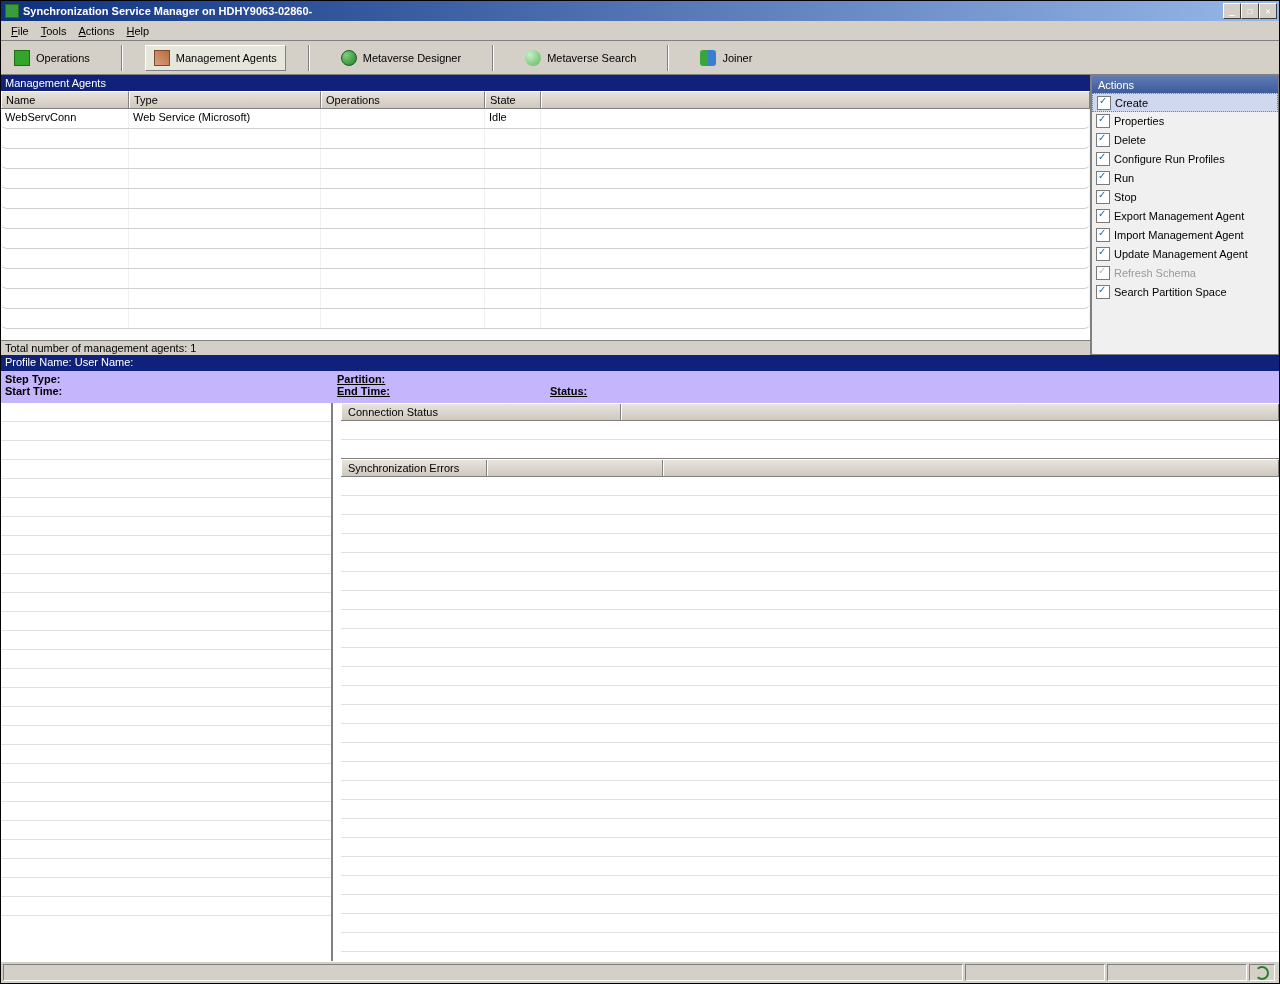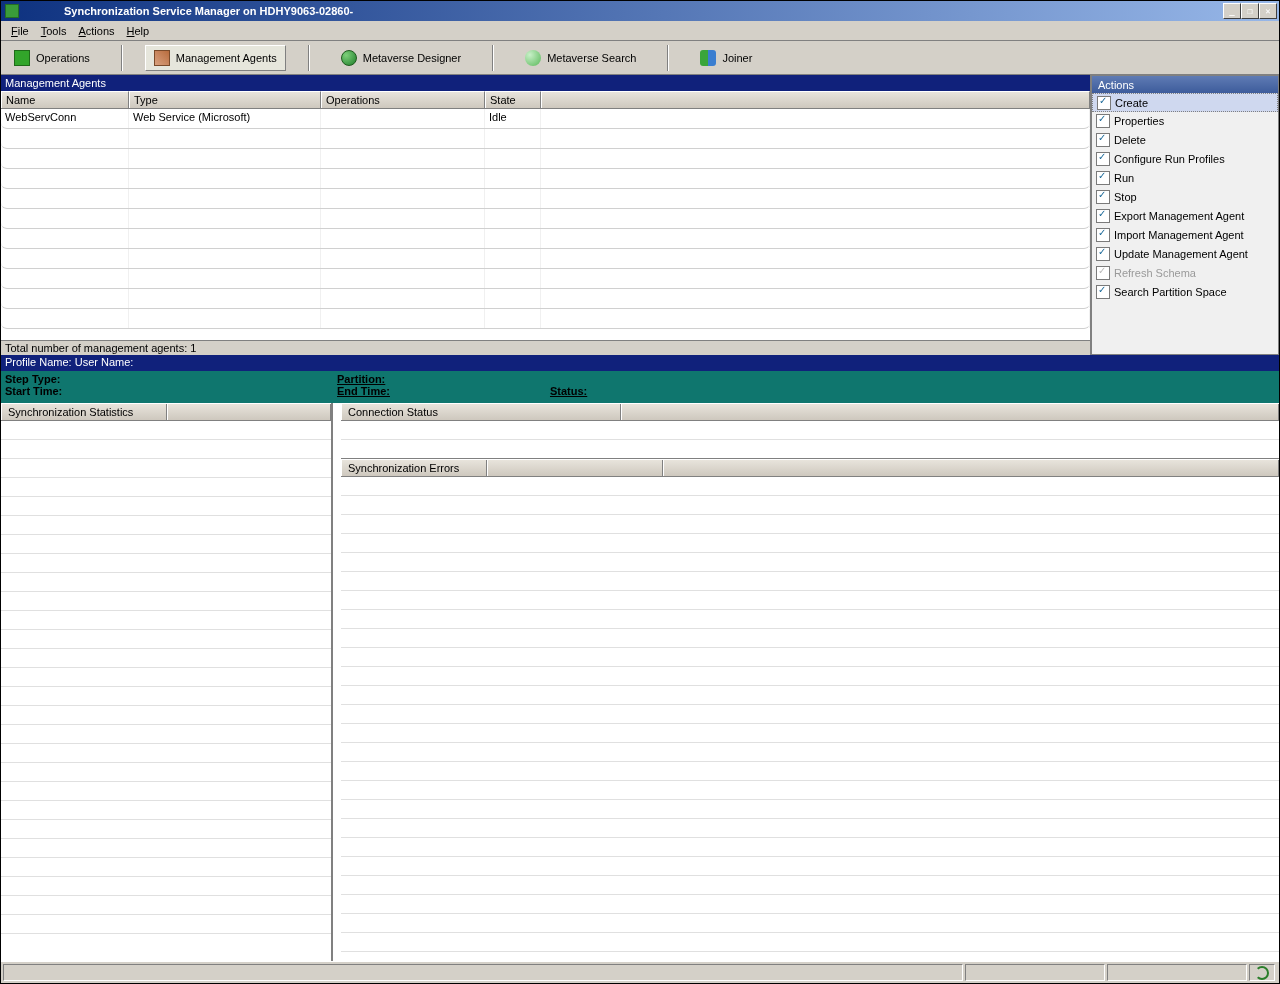--- a/index.html
+++ b/index.html
@@ -1,21 +1,21 @@
 <!DOCTYPE html>
 <html><head>
 <meta charset="utf-8">
 <style>
   * { box-sizing: border-box; margin: 0; padding: 0; }
   html, body { width: 1280px; height: 984px; overflow: hidden; font-family: Tahoma, Arial, sans-serif; font-size: 11px; background: #fff; }
   
   
   .titlebar { height: 20px; background: linear-gradient(to right, #0e3280, #97b7e8); display: flex; align-items: center; color: #fff; padding: 0 2px 0 4px; font-weight: bold; }
   .titlebar-icon { width: 14px; height: 14px; margin-right: 4px; background:#3a9c3a; border:1px solid #256e25; display:inline-block; }
-  .titlebar-text { flex: 1; white-space: nowrap; overflow: hidden; margin-left: 41px; }
+  .titlebar-text { flex: 1; white-space: nowrap; overflow: hidden; }
   .win-btns { display: flex; gap: 0; }
   .win-btn { width: 18px; height: 16px; background: #d4d0c8; border: 1px solid #fff; border-right-color:#404040; border-bottom-color:#404040; display: flex; align-items: center; justify-content: center; font-size: 9px; font-family: monospace; cursor: default; }
   
   
   .menubar { height: 20px; background: #d4d0c8; display: flex; align-items: center; padding: 0 4px; border-bottom: 1px solid #808080; }
   .menu-item { padding: 2px 6px; cursor: default; }
   .menu-item u { text-decoration: underline; }
   
   
   .toolbar { height: 34px; background: #d4d0c8; display: flex; align-items: center; padding: 2px 4px; border-bottom: 1px solid #808080; gap: 20px; }
@@ -58,21 +58,21 @@
   .col-state { width:56px; }
   .col-rest { flex:1; }
   
   .grid-body { overflow:hidden; background:#fff; }
   .grid-body .grid-row:nth-child(1) .cell {  }
   
   .total-bar { background:#d4d0c8; border-top:1px solid #808080; padding:1px 4px; font-size:11px; height:15px;}
   
   
   .profile-bar { background:#10217b; color:#fff; height:16px; padding:1px 4px; font-size:11px;}
-  .info-panel { background:#0f766e; padding:2px 4px; font-size:11px; height:32px; display:flex;}
+  .info-panel { background:#c4b5fd; padding:2px 4px; font-size:11px; height:32px; display:flex;}
   .info-left { width:332px; }
   .info-right { flex:1;text-decoration:underline; }
   .info-panel b { font-weight:bold; }
   
   
   .lower { flex:1; display:flex; height: calc(984px - 20px - 20px - 34px - 280px - 16px - 32px - 22px); }
   .lower-left { width:332px; border-right:2px solid #808080; display:flex; flex-direction:column;}
   .lower-right { flex:1; display:flex; flex-direction:column;margin-left:8px;}
   
   .mini-grid { display:flex; flex-direction:column; flex:1; }
@@ -301,24 +301,20 @@
   </div>
   <div class="info-right">
     <div><b>Partition:</b></div>
     <div><b>End Time:</b><span style="display:inline-block; width:160px;"></span><b>Status:</b></div>
   </div>
 </div>
 
 <div class="lower">
   <div class="lower-left">
     <div class="mini-grid">
-      <div class="mini-header sync-stats-hdr">
-        <div class="mcol mc1">Synchronization Statistics</div>
-        <div class="mcol mc2"></div>
-      </div>
       <div class="mini-body" id="stats-body">
               <div class="mrow"></div>
               <div class="mrow"></div>
               <div class="mrow"></div>
               <div class="mrow"></div>
               <div class="mrow"></div>
               <div class="mrow"></div>
               <div class="mrow"></div>
               <div class="mrow"></div>
               <div class="mrow"></div>

